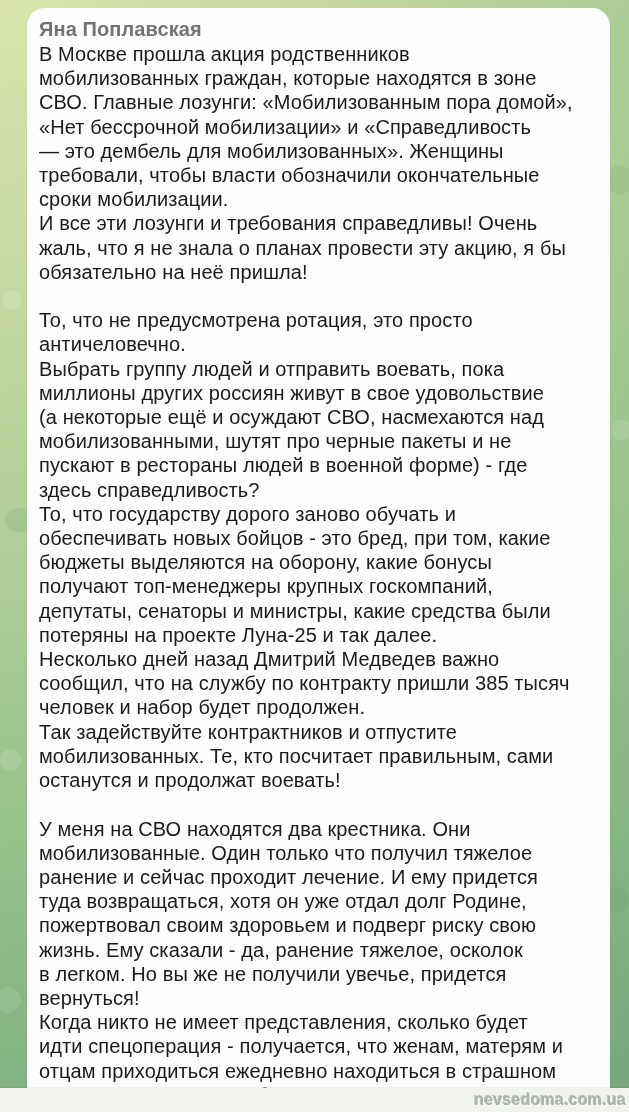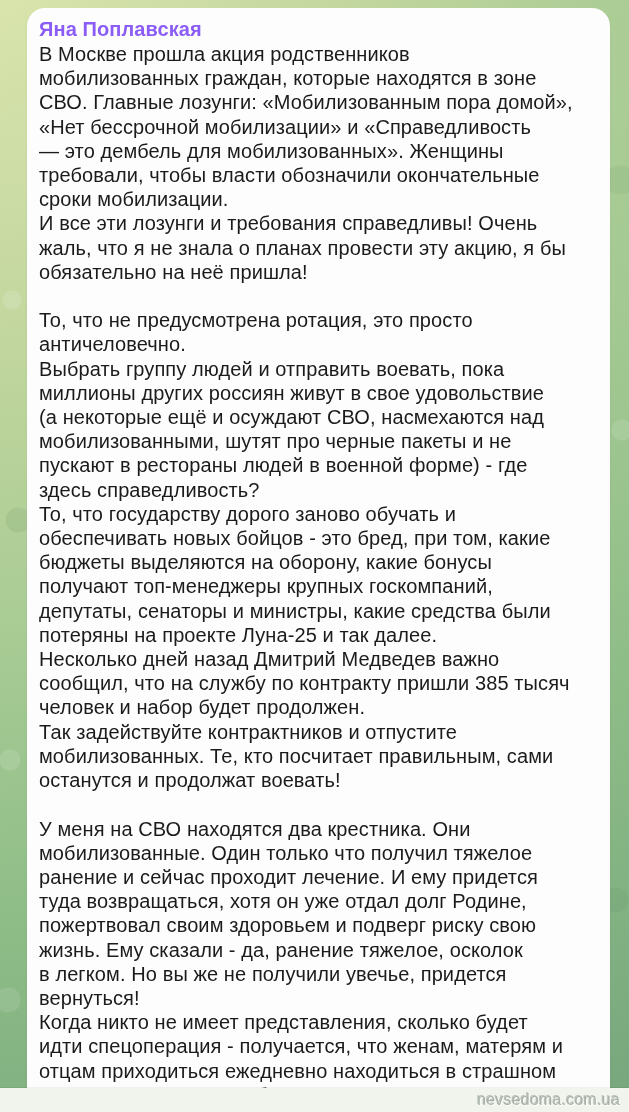--- a/index.html
+++ b/index.html
@@ -45,21 +45,21 @@
     border-radius: 18px 18px 0 0;
     box-shadow: 0 1px 2px rgba(0,0,0,0.10);
     padding: 8px 12px 0 12px;
     box-sizing: border-box;
     overflow: hidden;
   }
   .author {
     font-size: 20px;
     line-height: 26px;
     font-weight: 600;
-    color: #8b5cf6;
+    color: #737373;
     letter-spacing: 0.1px;
   }
   .body-text {
     font-size: 20px;
     line-height: 24.2px;
     color: #1b1b1b;
     white-space: pre-line;
     letter-spacing: 0.1px;
   }
   .bottom-band {
@@ -69,27 +69,27 @@
     width: 629px;
     height: 24px;
     background: #f1f4ec;
     box-shadow: 0 -1px 0 rgba(0,0,0,0.05);
     display: flex;
     align-items: center;
     justify-content: flex-end;
   }
   .watermark {
     font-size: 16px;
-    font-weight: normal;
+    font-weight: bold;
     letter-spacing: 0.2px;
     color: #a9b2a9;
     text-shadow:
       1px 1px 0 rgba(255,255,255,0.85),
       -1px -1px 0 rgba(90,100,92,0.35);
-    padding-right: 9px;
+    padding-right: 3px;
     line-height: 24px;
   }
 </style>
 </head>
 <body>
 
 <div class="screen">
   <div class="pattern"></div>
 
   <div class="bubble">

